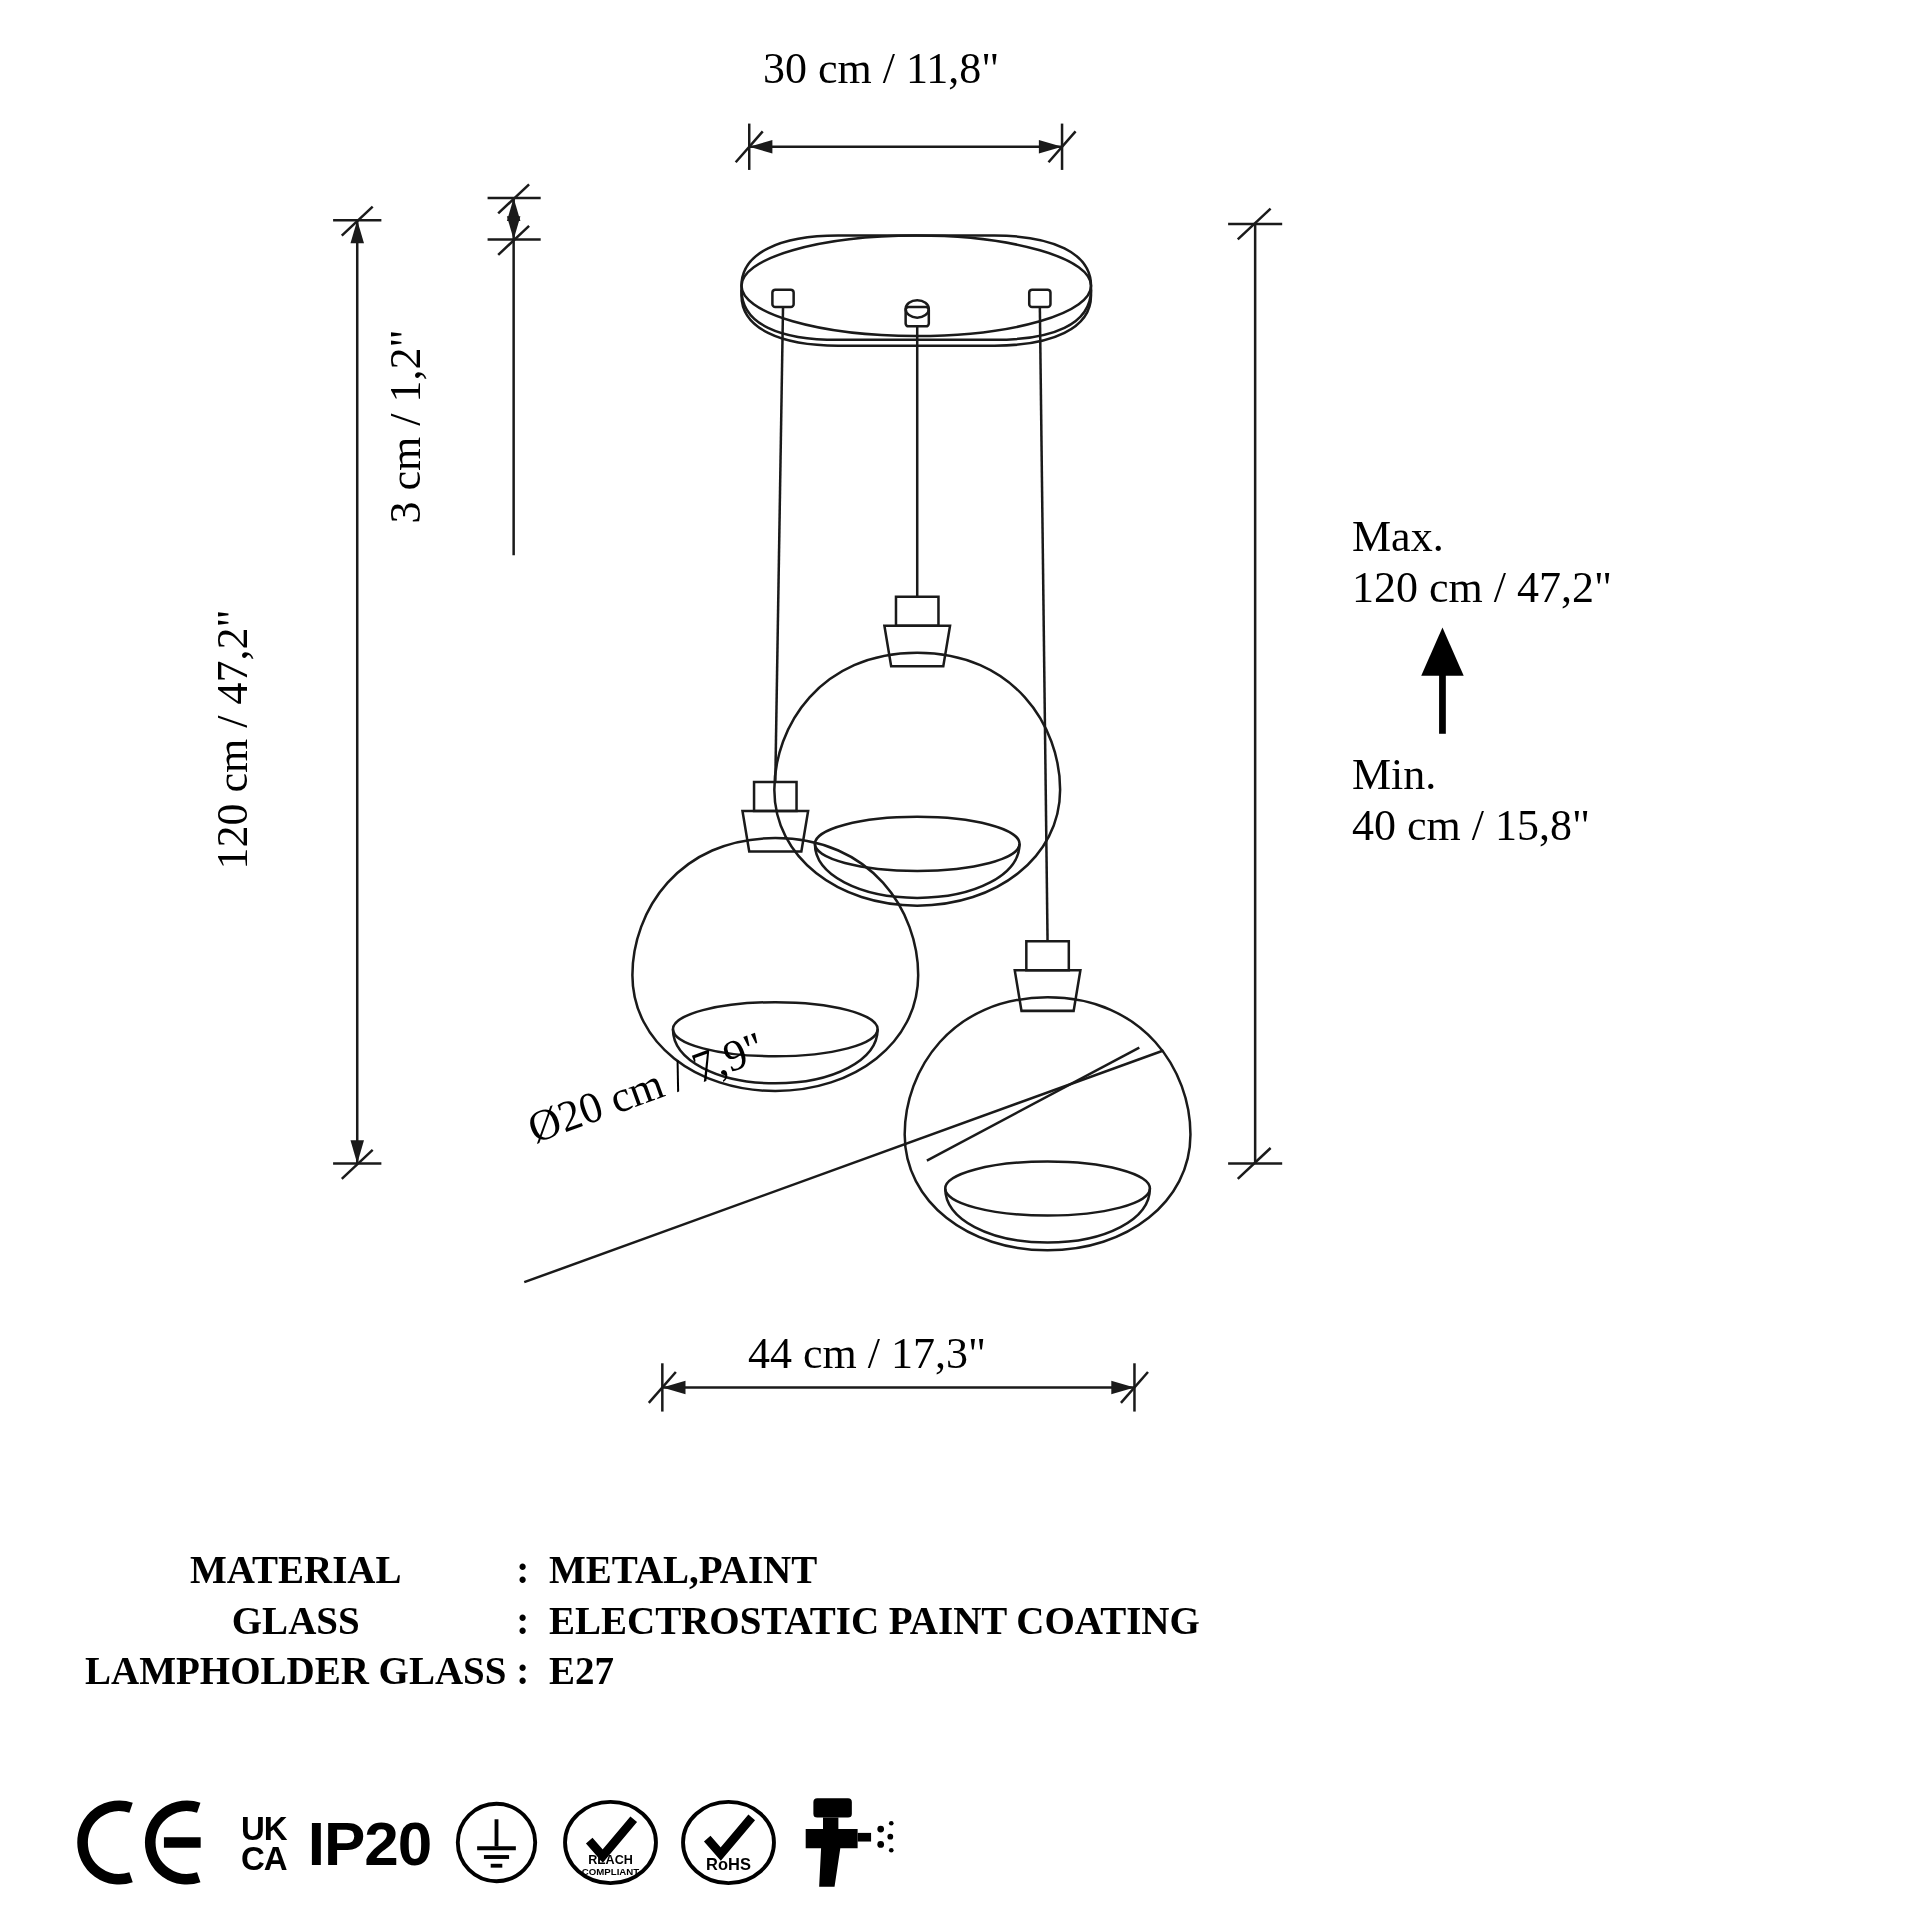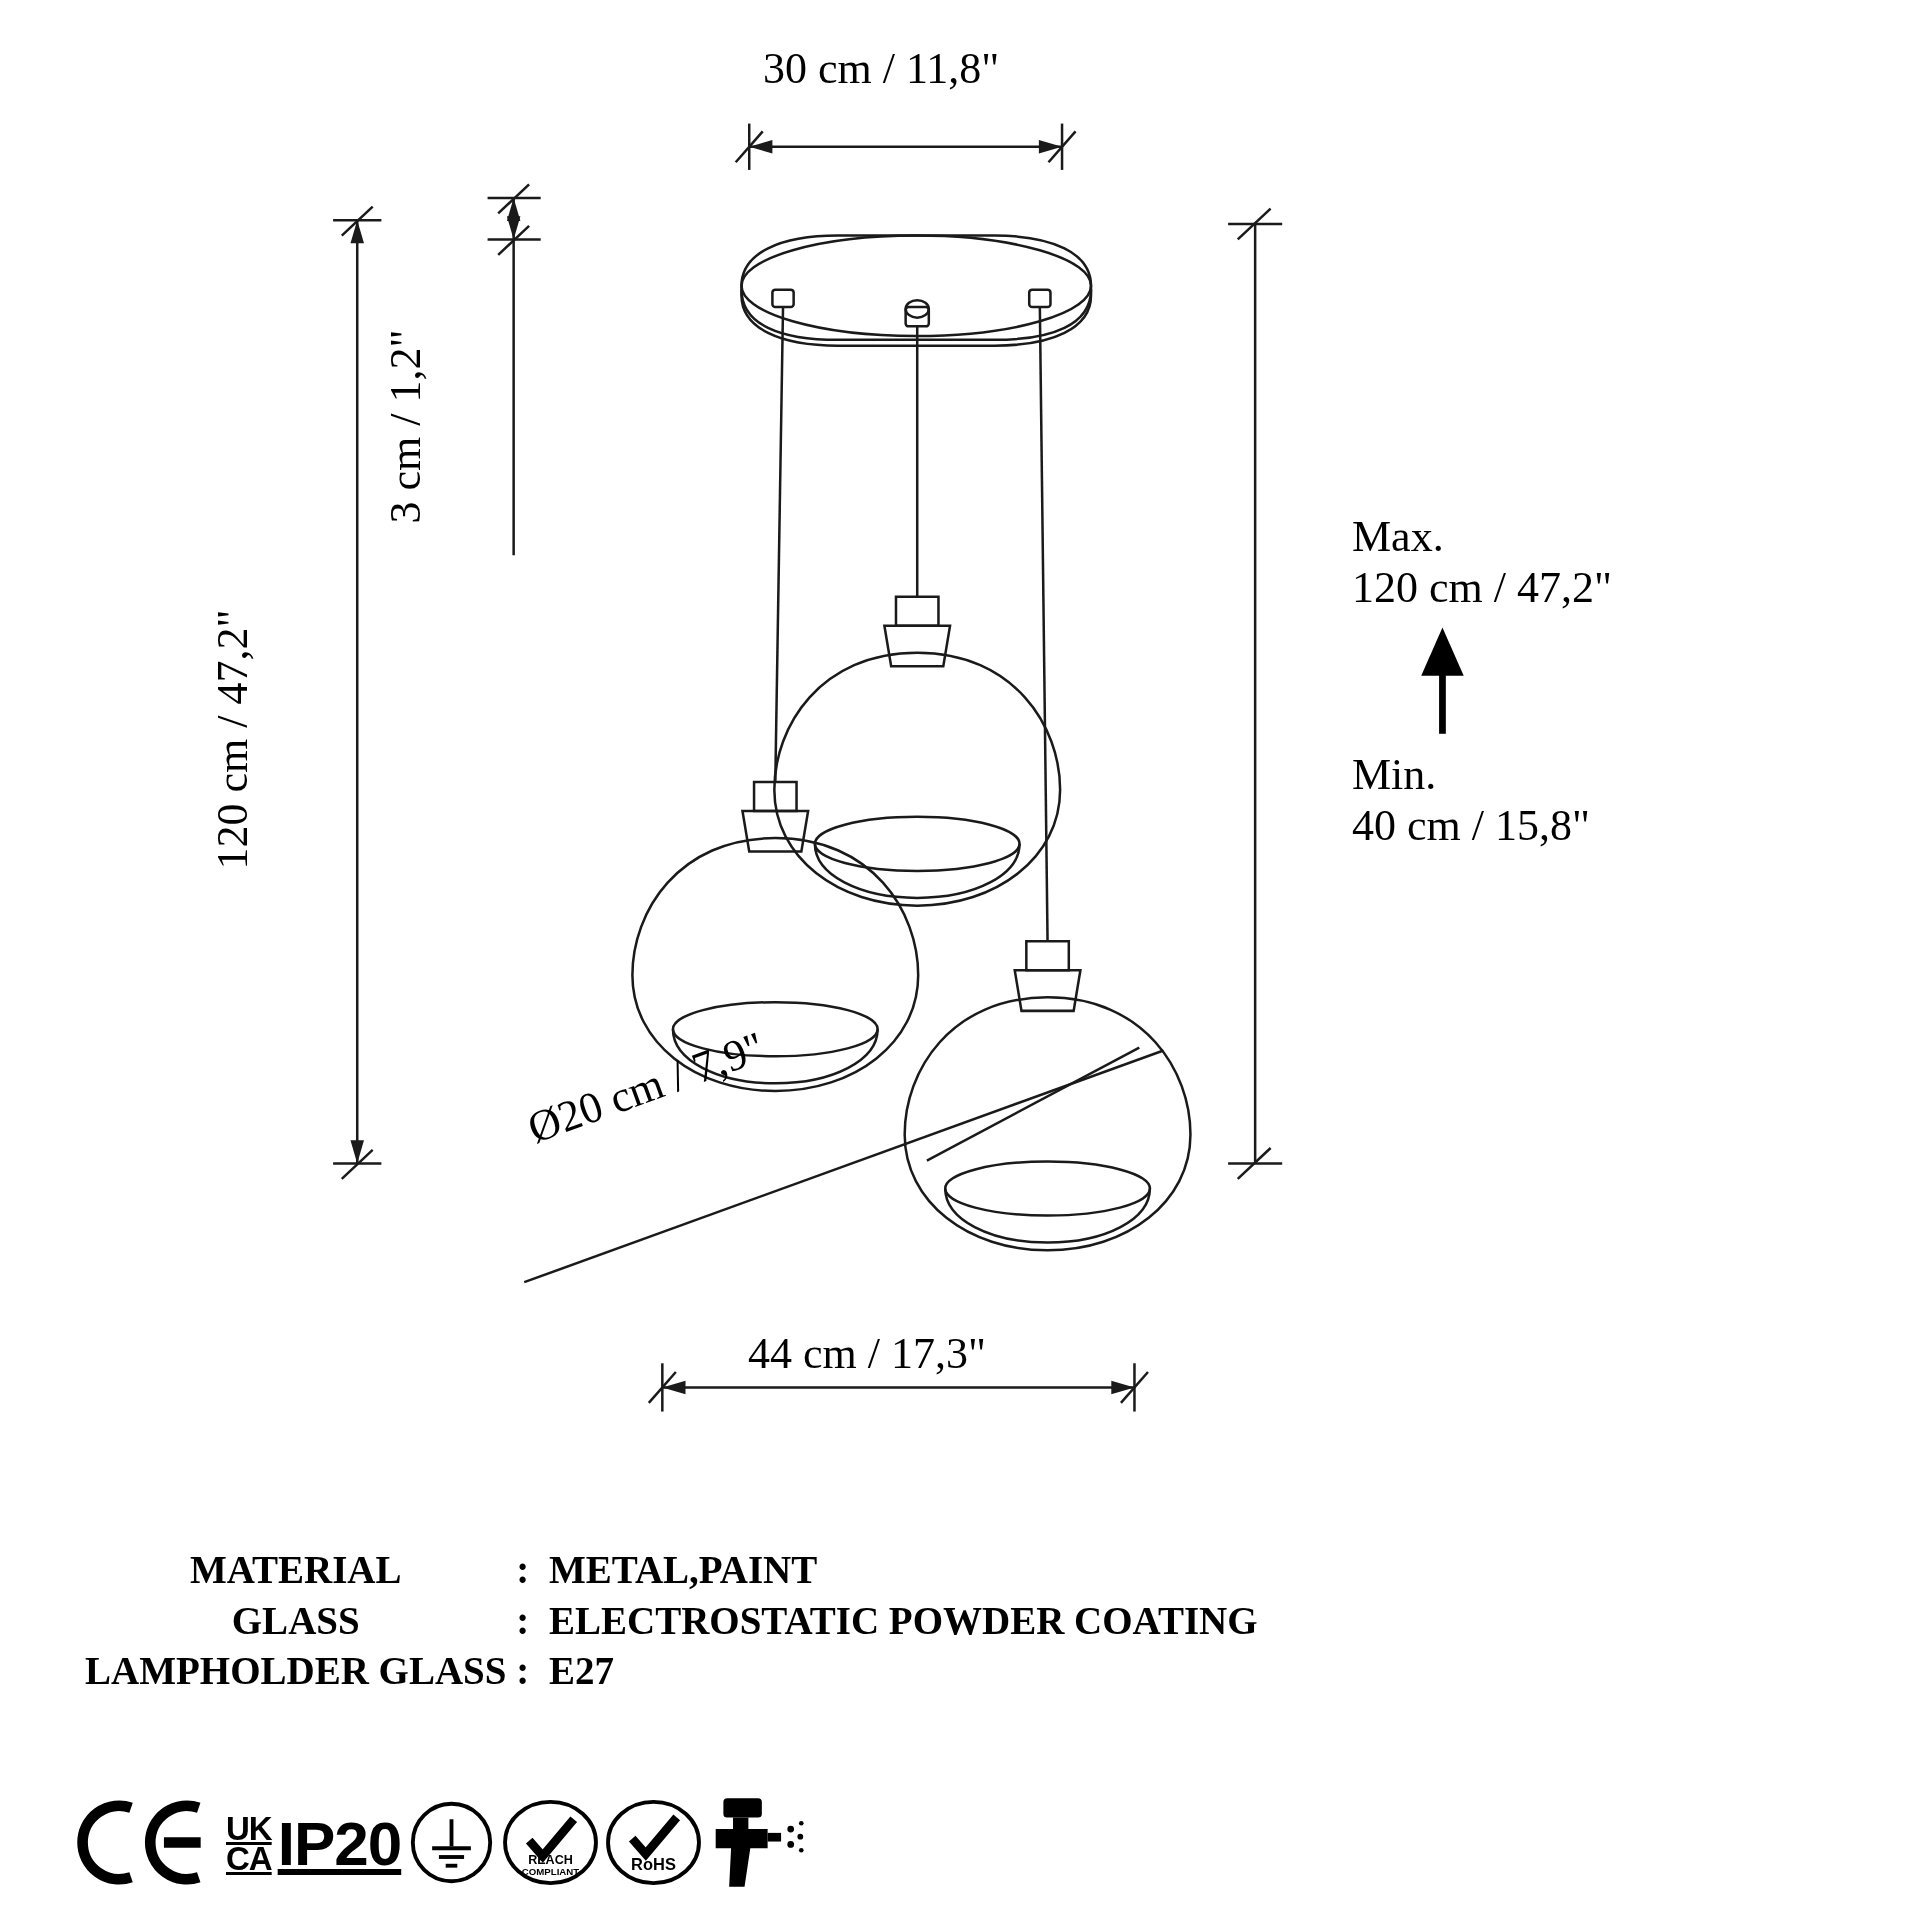--- a/index.html
+++ b/index.html
@@ -72,22 +72,21 @@
   #spec td.key { padding-right: 9.7px; text-align: center; }
   #spec td.colon { padding-right: 13.5px; width: 19.3px; }
   
   #logos {
     position: absolute;
     left: 75px;
     top: 1791px;
     height: 106px;
     display: flex;
     align-items: center;
-    gap: 6px;
-    text-decoration: underline;
+    gap: 21px;
   }
   .ip-text {
     font-family: "Liberation Sans", sans-serif;
     font-weight: bold;
     font-size: 62px;
     letter-spacing: -1px;
     line-height: 1;
   }
   .ukca {
     font-family: "Liberation Sans", sans-serif;
@@ -237,21 +236,21 @@
     <table>
       <tbody>
         <tr>
           <td class="key">MATERIAL</td>
           <td class="colon">:</td>
           <td class="val">METAL,PAINT</td>
         </tr>
         <tr>
           <td class="key">GLASS</td>
           <td class="colon">:</td>
-          <td class="val">ELECTROSTATIC POWDER COATING</td>
+          <td class="val">ELECTROSTATIC PAINT COATING</td>
         </tr>
         <tr>
           <td class="key">LAMPHOLDER GLASS</td>
           <td class="colon">:</td>
           <td class="val">E27</td>
         </tr>
       </tbody>
     </table>
   </div>
 

